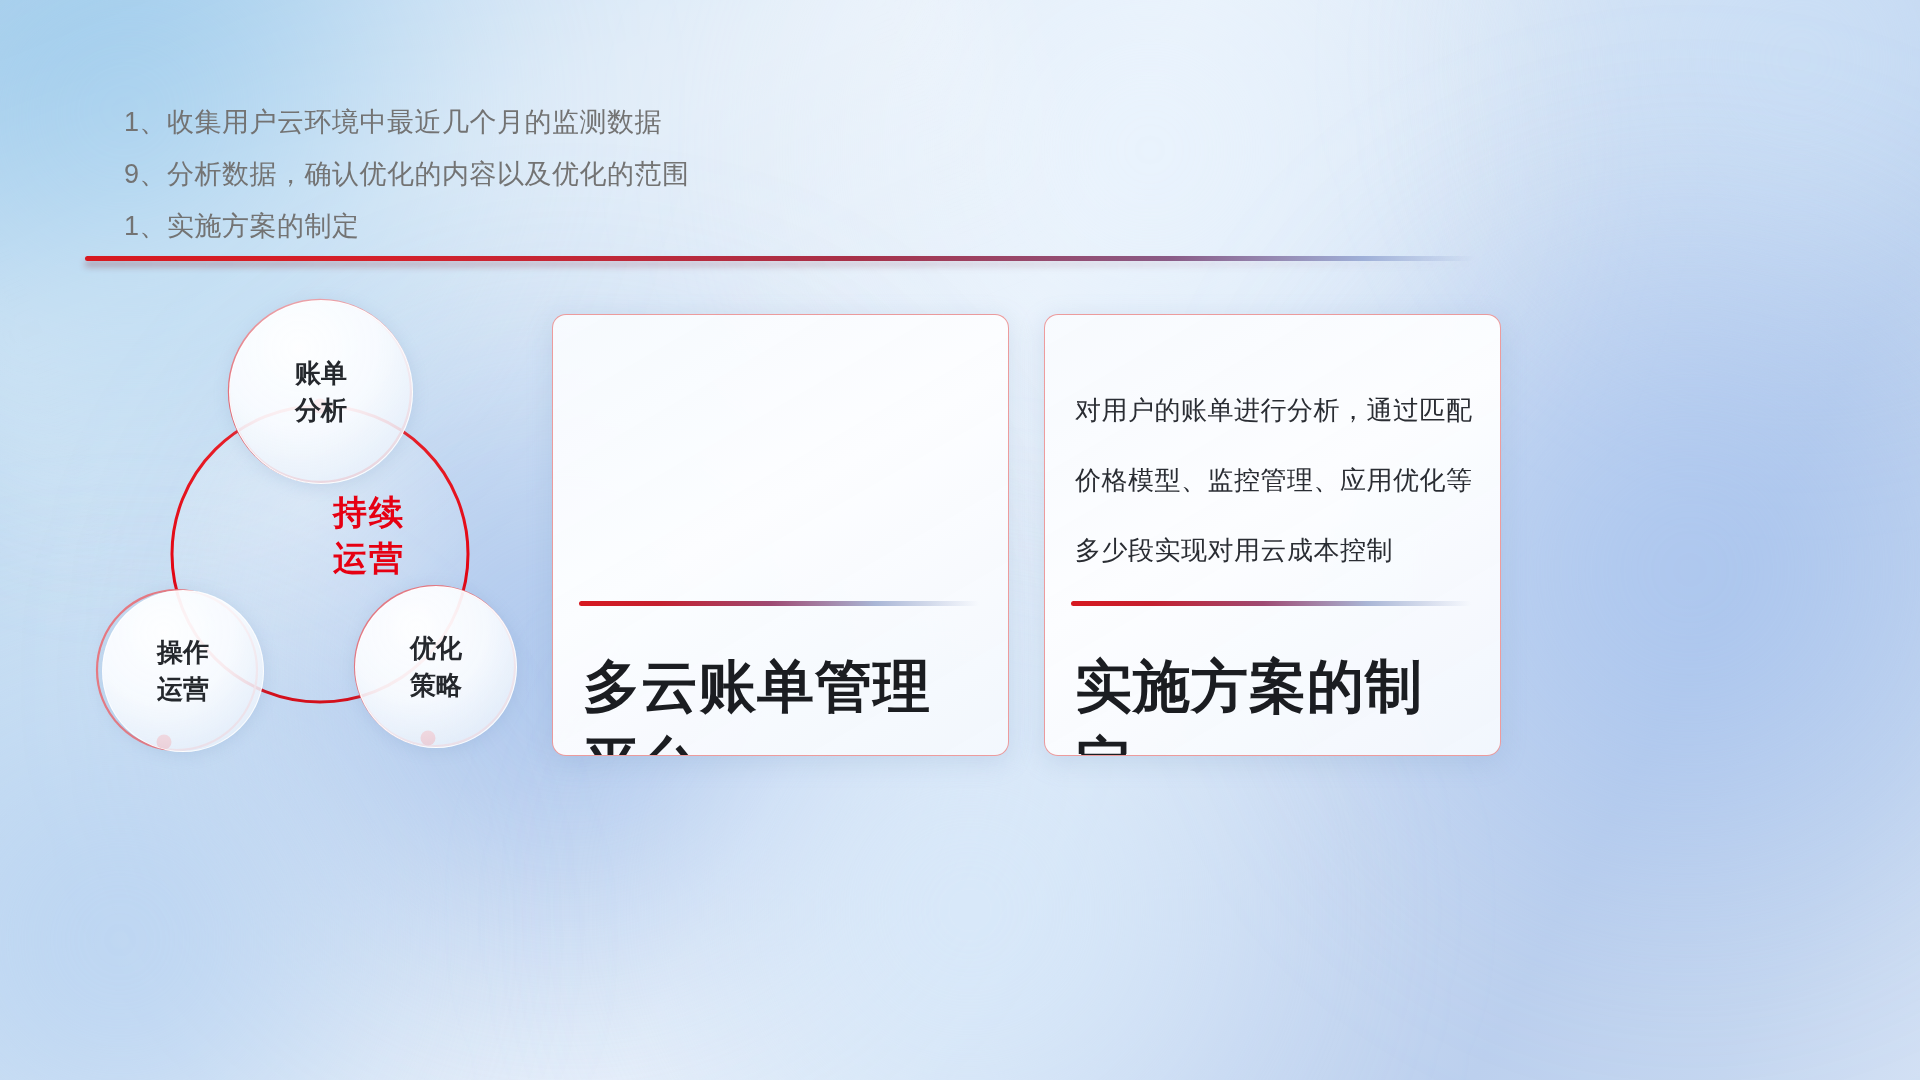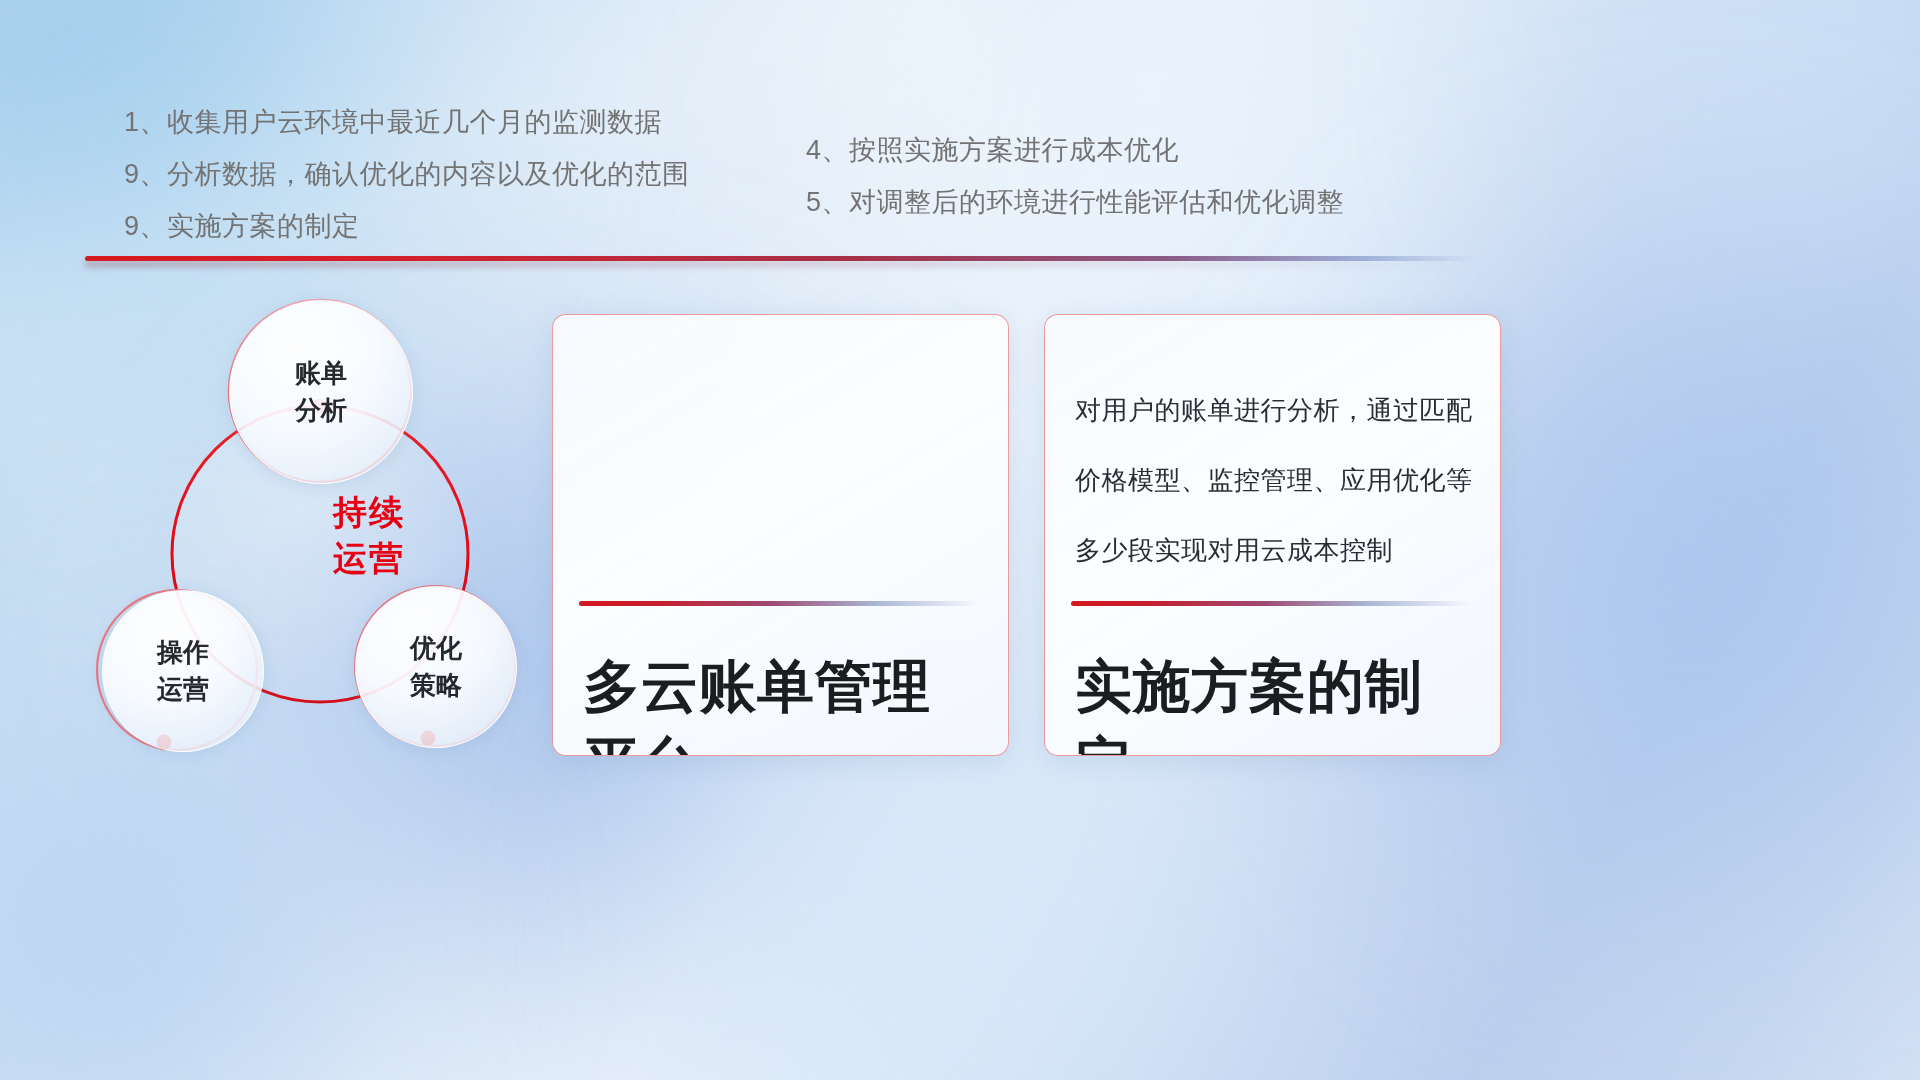--- a/index.html
+++ b/index.html
@@ -93,27 +93,23 @@
   <div class="bg-blob blob5"></div>
   <div class="bg-blob blob2"></div>
   <div class="bg-blob blob4"></div>
   <div class="bg-blob blob6"></div>
   <div class="bg-blob blob7"></div>
   <div class="bg-streak"></div>
 
   <div class="steps steps-left">
     <div class="step">1、收集用户云环境中最近几个月的监测数据</div>
     <div class="step">9、分析数据，确认优化的内容以及优化的范围</div>
-    <div class="step">9、实施方案的制定</div>
+    <div class="step">1、实施方案的制定</div>
   </div>
 
-  <div class="steps steps-right">
-    <div class="step">4、按照实施方案进行成本优化</div>
-    <div class="step">5、对调整后的环境进行性能评估和优化调整</div>
-  </div>
 
   <div class="divider-shadow"></div>
   <div class="divider"></div>
 
   <div class="venn">
 
     <svg class="venn-svg" width="470" height="480" viewBox="0 0 470 480">
       <defs>
         <linearGradient id="ringGrad" x1="0" y1="0" x2="0" y2="1">
           <stop offset="0%" stop-color="#e8242c"></stop>

